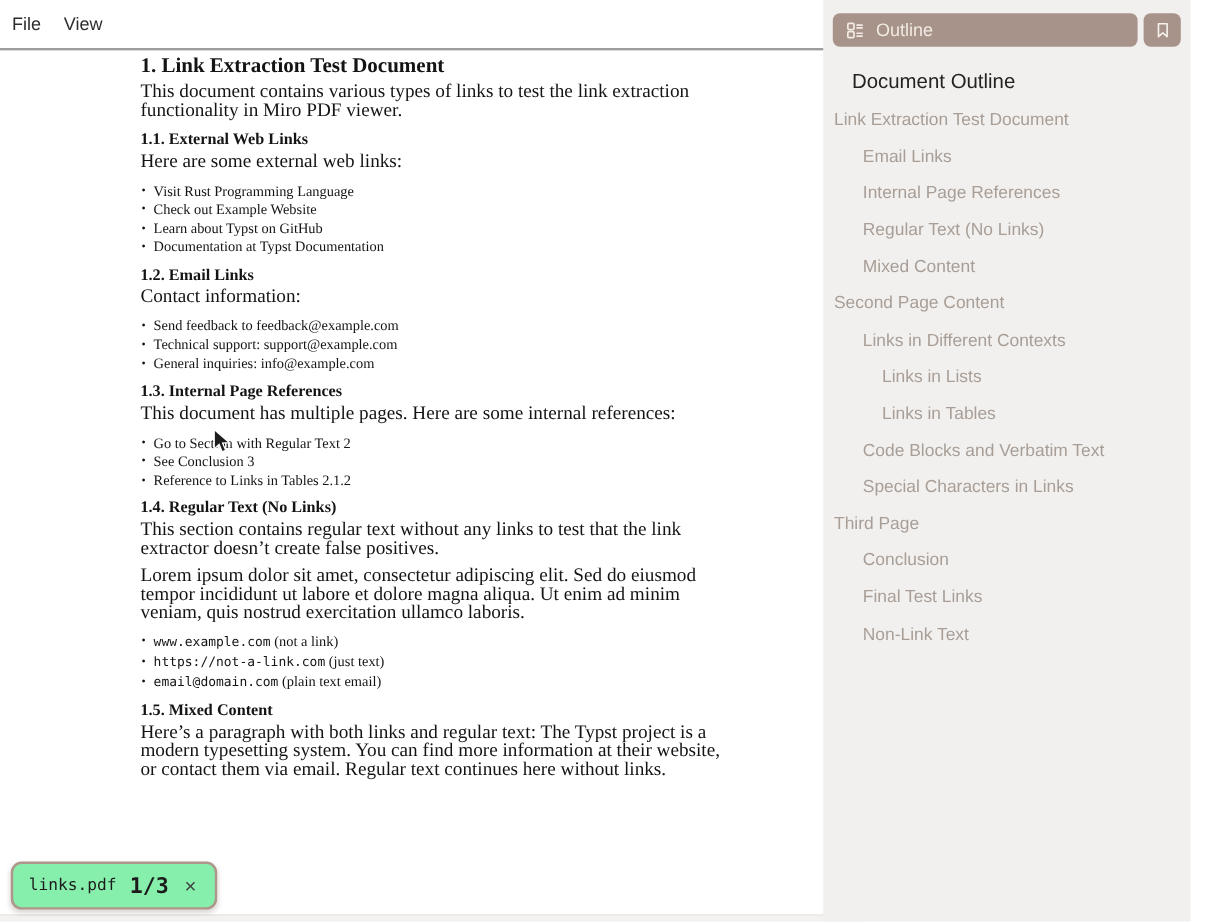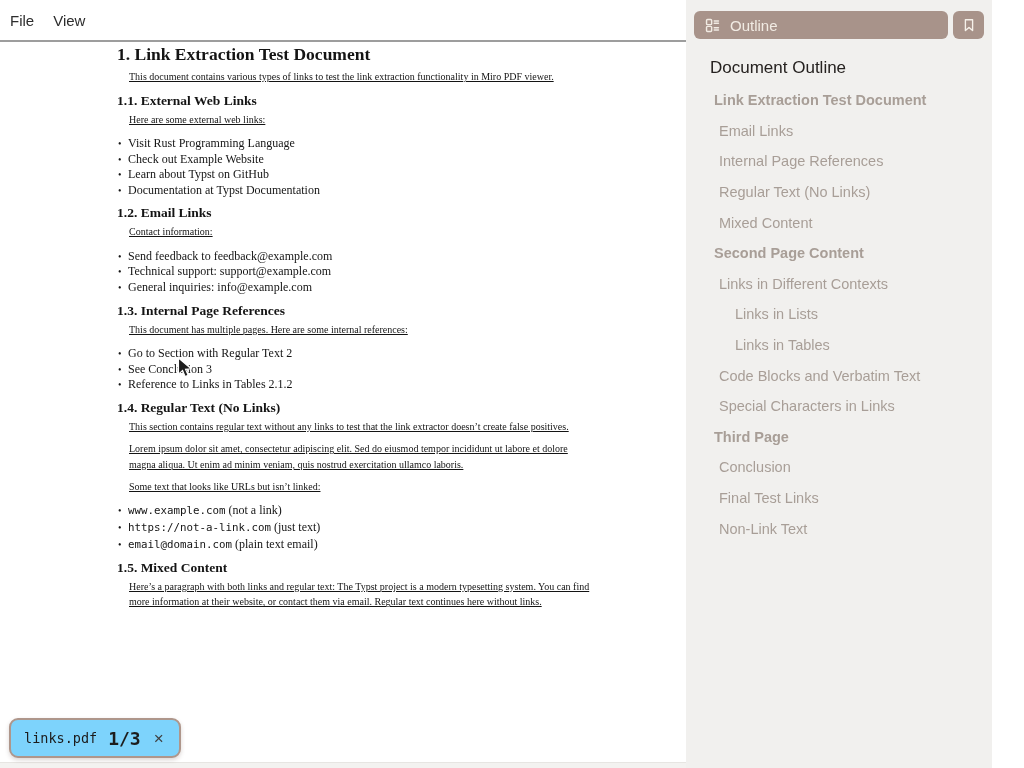--- a/index.html
+++ b/index.html
@@ -26,21 +26,21 @@
 
   
   .doc-area { position: relative; padding-top: 2px; }
   .doc {
     margin-left: 117px; width: 486px;
     font-family: "Liberation Serif", serif;
     color: #141414;
   }
   .doc h1 { font-size: 17.5px; line-height: 20px; margin: 0 0 5px; font-weight: bold; }
   .doc h2 { font-size: 13.5px; line-height: 17px; margin: 0 0 3px; font-weight: bold; }
-  .doc p  { font-size: 10px; line-height: 15.5px; margin: 0 12px 7px; text-decoration: underline; }
+  .doc p  { font-size: 16px; line-height: 15.5px; margin: 0 0 7px; }
   .doc ul { list-style: none; margin: 9px 0 6px; }
   .doc li {
     font-size: 12px; line-height: 15.6px;
     padding-left: 11px; position: relative;
   }
   .doc li::before {
     content: "•"; position: absolute; left: 1px; top: 0;
     font-size: 10px; line-height: 15.6px; color: #141414;
   }
   .doc ul.mono-list { margin: 0 0 6px; }
@@ -74,34 +74,34 @@
     margin: 18px 0 0 24px;
     font-size: 17px; line-height: 22px;
     color: #262220; font-weight: normal;
   }
   .outline-list { list-style: none; margin-top: 6px; }
   .outline-item {
     height: 30.6px; display: flex; align-items: center;
     font-size: 14.5px; color: #a89e97;
     cursor: pointer;
   }
-  .outline-item.lvl1 { padding-left: 28px; font-weight: bold; }
+  .outline-item.lvl1 { padding-left: 9px; }
   .outline-item.lvl2 { padding-left: 33px; }
   .outline-item.lvl3 { padding-left: 49px; }
 
   
   .bottom-strip {
     position: absolute; left: 0; top: 762px;
     width: 718px; height: 6px;
     background: #f3f2f0; border-top: 1px solid #e7e5e2;
   }
   .file-tab {
     position: absolute; left: 9px; top: 718px;
     width: 172px; height: 40px;
-    background: #7dd3fc;
+    background: #86efac;
     border: 2px solid #ae968b; border-radius: 9px;
     display: flex; align-items: center;
     padding: 0 13px; gap: 11px;
     box-shadow: 0 2px 4px rgba(90,70,60,0.22);
     cursor: pointer;
   }
   .file-tab .fname {
     font-family: "DejaVu Sans Mono", monospace;
     font-size: 13.5px; color: #1c1c1c; white-space: nowrap;
   }
@@ -154,21 +154,20 @@
       <p>This document has multiple pages. Here are some internal references:</p>
       <ul>
         <li>Go to Section with Regular Text 2</li>
         <li>See Conclusion 3</li>
         <li>Reference to Links in Tables 2.1.2</li>
       </ul>
 
       <h2>1.4. Regular Text (No Links)</h2>
       <p>This section contains regular text without any links to test that the link extractor doesn’t create false positives.</p>
       <p>Lorem ipsum dolor sit amet, consectetur adipiscing elit. Sed do eiusmod tempor incididunt ut labore et dolore magna aliqua. Ut enim ad minim veniam, quis nostrud exercitation ullamco laboris.</p>
-      <p>Some text that looks like URLs but isn’t linked:</p>
       <ul class="mono-list">
         <li><span class="mono">www.example.com</span><span> (not a link)</span></li>
         <li><span class="mono">https://not-a-link.com</span><span> (just text)</span></li>
         <li><span class="mono">email@domain.com</span><span> (plain text email)</span></li>
       </ul>
 
       <h2>1.5. Mixed Content</h2>
       <p>Here’s a paragraph with both links and regular text: The Typst project is a modern typesetting system. You can find more information at their website, or contact them via email. Regular text continues here without links.</p>
 
     </div>

